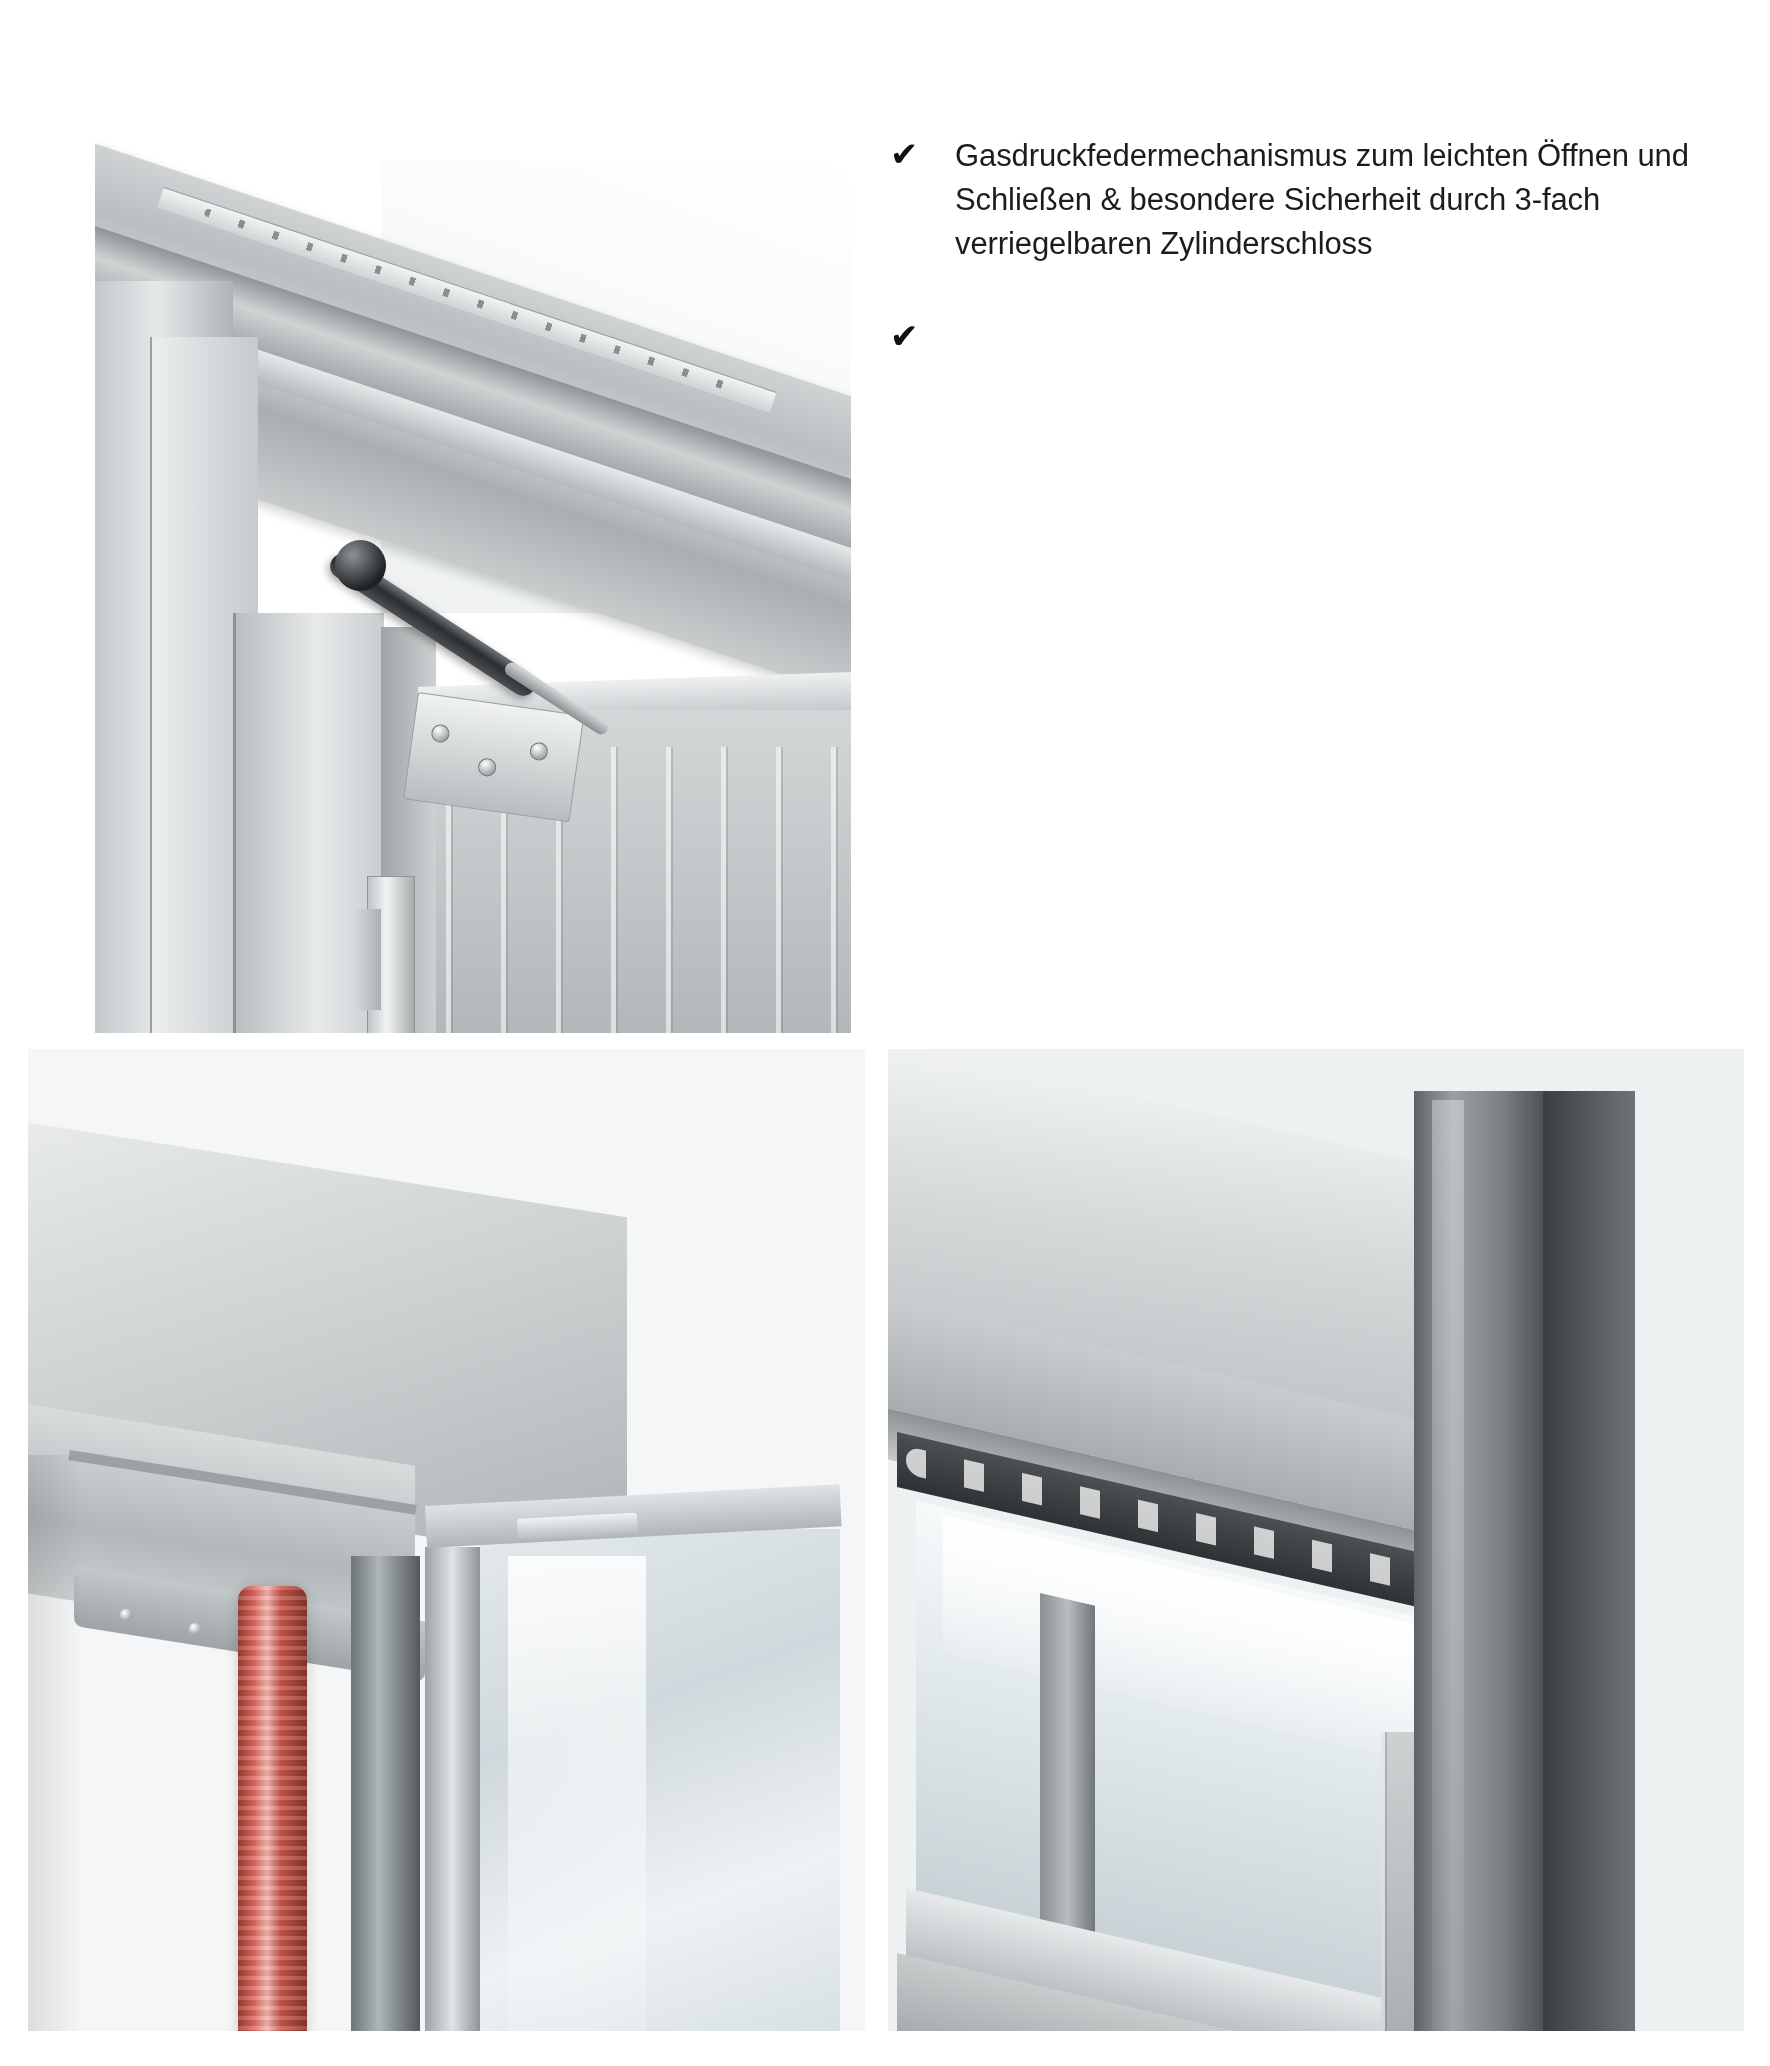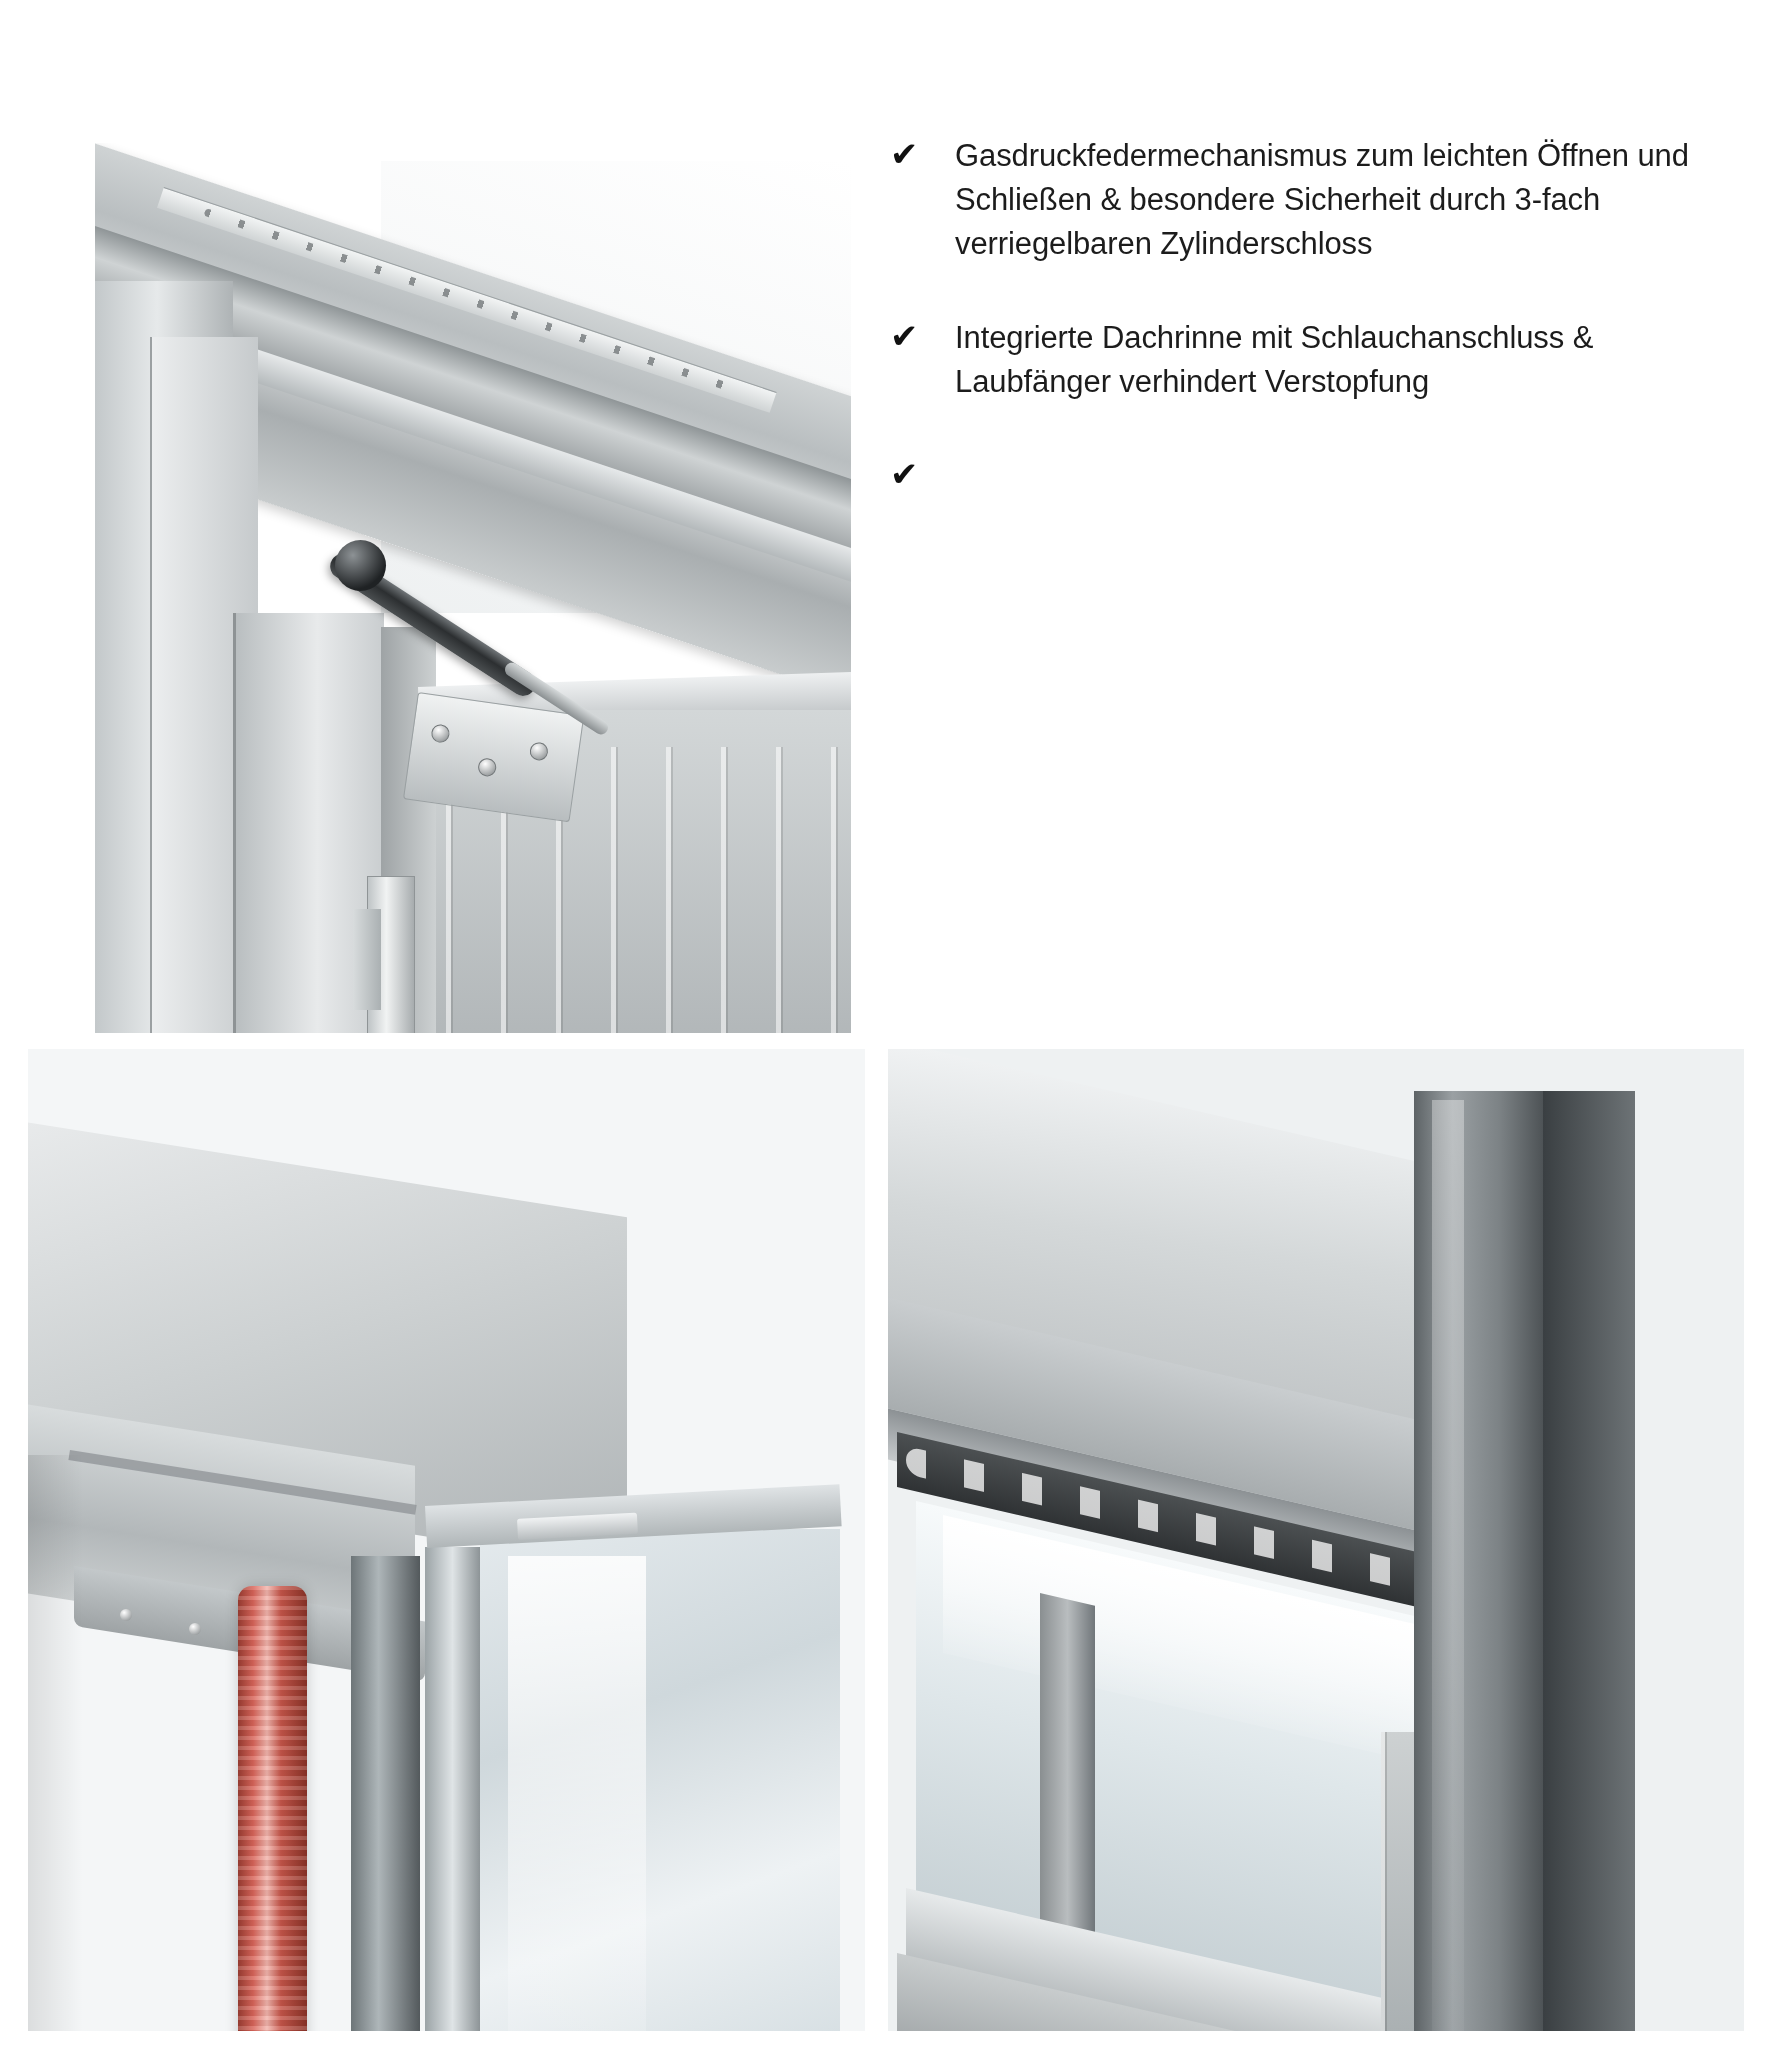--- a/index.html
+++ b/index.html
@@ -508,21 +508,20 @@
 
     <div class="features">
 
       <div class="feature">
         <span class="check">✔</span>
         <span class="ftext">Gasdruckfedermechanismus zum leichten Öffnen und Schließen &amp; besondere Sicherheit durch 3-fach verriegelbaren Zylinderschloss</span>
       </div>
 
       <div class="feature">
         <span class="check">✔</span>
-        <span class="ftext">Integrierte Dachrinne mit Schlauchanschluss &amp; Laubfänger verhindert Verstopfung</span>
       </div>
 
       <div class="feature">
         <span class="check">✔</span>
       </div>
 
     </div>
   </div>
 
   <div class="photo photo-gutter">

